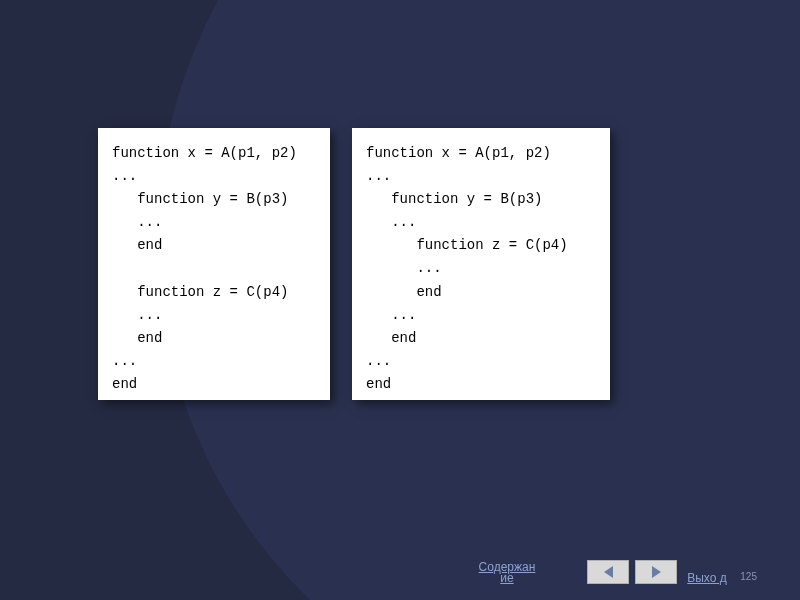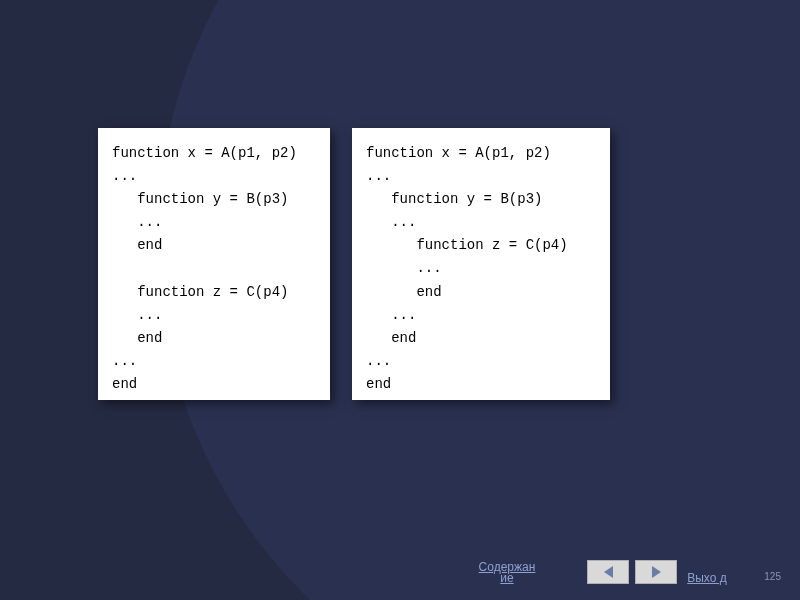--- a/index.html
+++ b/index.html
@@ -80,21 +80,21 @@
     text-align: center;
     line-height: 11px;
     text-decoration: underline;
     cursor: pointer;
     width: 60px;
   }
   .link-contents { right: 260px; }
   .link-exit     { right: 60px; text-align: center; }
   .page-num {
     position: absolute;
-    right: 16px;
+    right: 40px;
     bottom: 2px;
     color: #8a93b0;
     font-size: 10px;
   }
 </style>
 </head>
 <body>
 
 <div class="slide">
   <div class="curve"></div>

